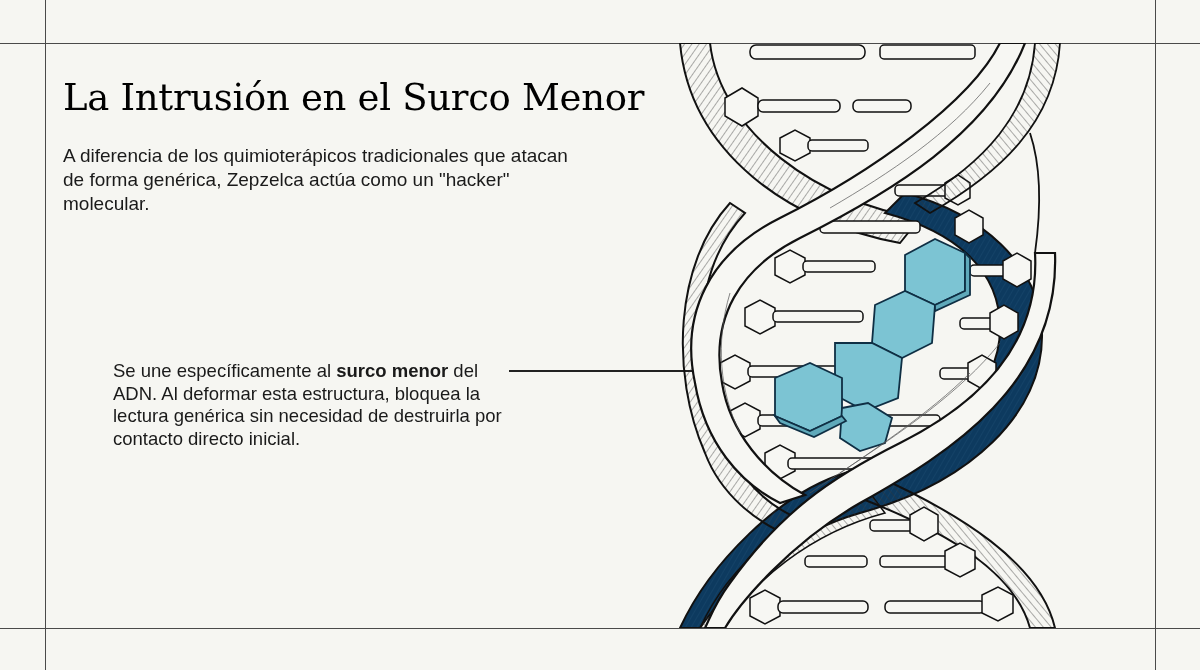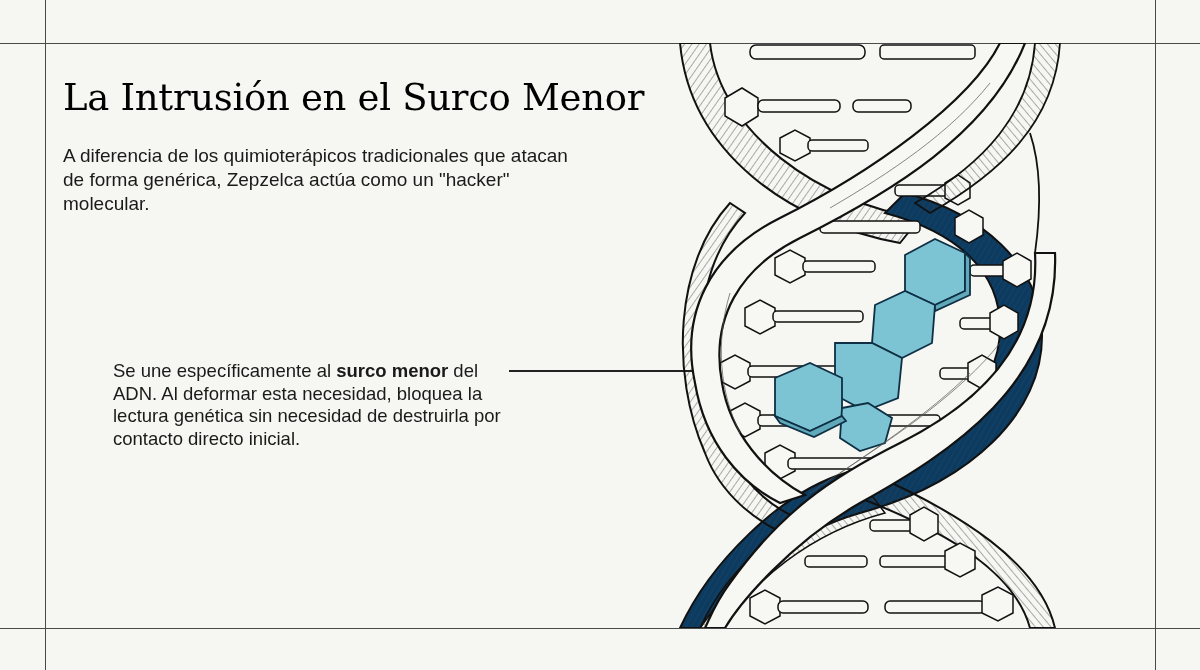--- a/index.html
+++ b/index.html
@@ -45,21 +45,21 @@
 
 <div class="frame-line h-top"></div>
 <div class="frame-line h-bot"></div>
 <div class="frame-line v-left"></div>
 <div class="frame-line v-right"></div>
 
 <h1 class="title">La Intrusión en el Surco Menor</h1>
 
 <p class="intro">A diferencia de los quimioterápicos tradicionales que atacan de forma genérica, Zepzelca actúa como un "hacker" molecular.</p>
 
-<p class="callout"><span>Se une específicamente al </span><b>surco menor</b><span> del ADN. Al deformar esta necesidad, bloquea la lectura genética sin necesidad de destruirla por contacto directo inicial.</span></p>
+<p class="callout"><span>Se une específicamente al </span><b>surco menor</b><span> del ADN. Al deformar esta estructura, bloquea la lectura genérica sin necesidad de destruirla por contacto directo inicial.</span></p>
 
 <div class="pointer-line"></div>
 <div class="pointer-dot"></div>
 
 <div class="dna">
   <svg width="410" height="585" viewBox="0 0 410 585" xmlns="http://www.w3.org/2000/svg">
     <defs>
       <pattern id="hatch" width="6" height="6" patternUnits="userSpaceOnUse" patternTransform="rotate(35)">
         <line x1="0" y1="0" x2="0" y2="6" stroke="#333" stroke-width="0.8"></line>
       </pattern>

